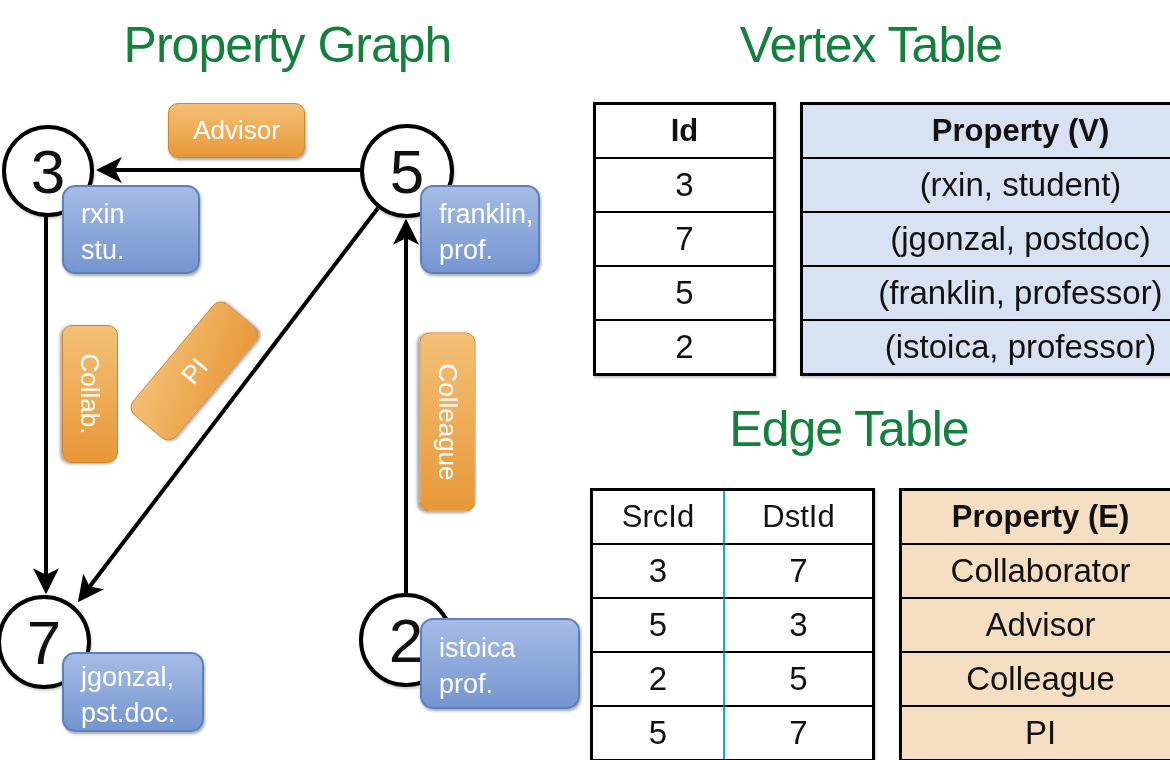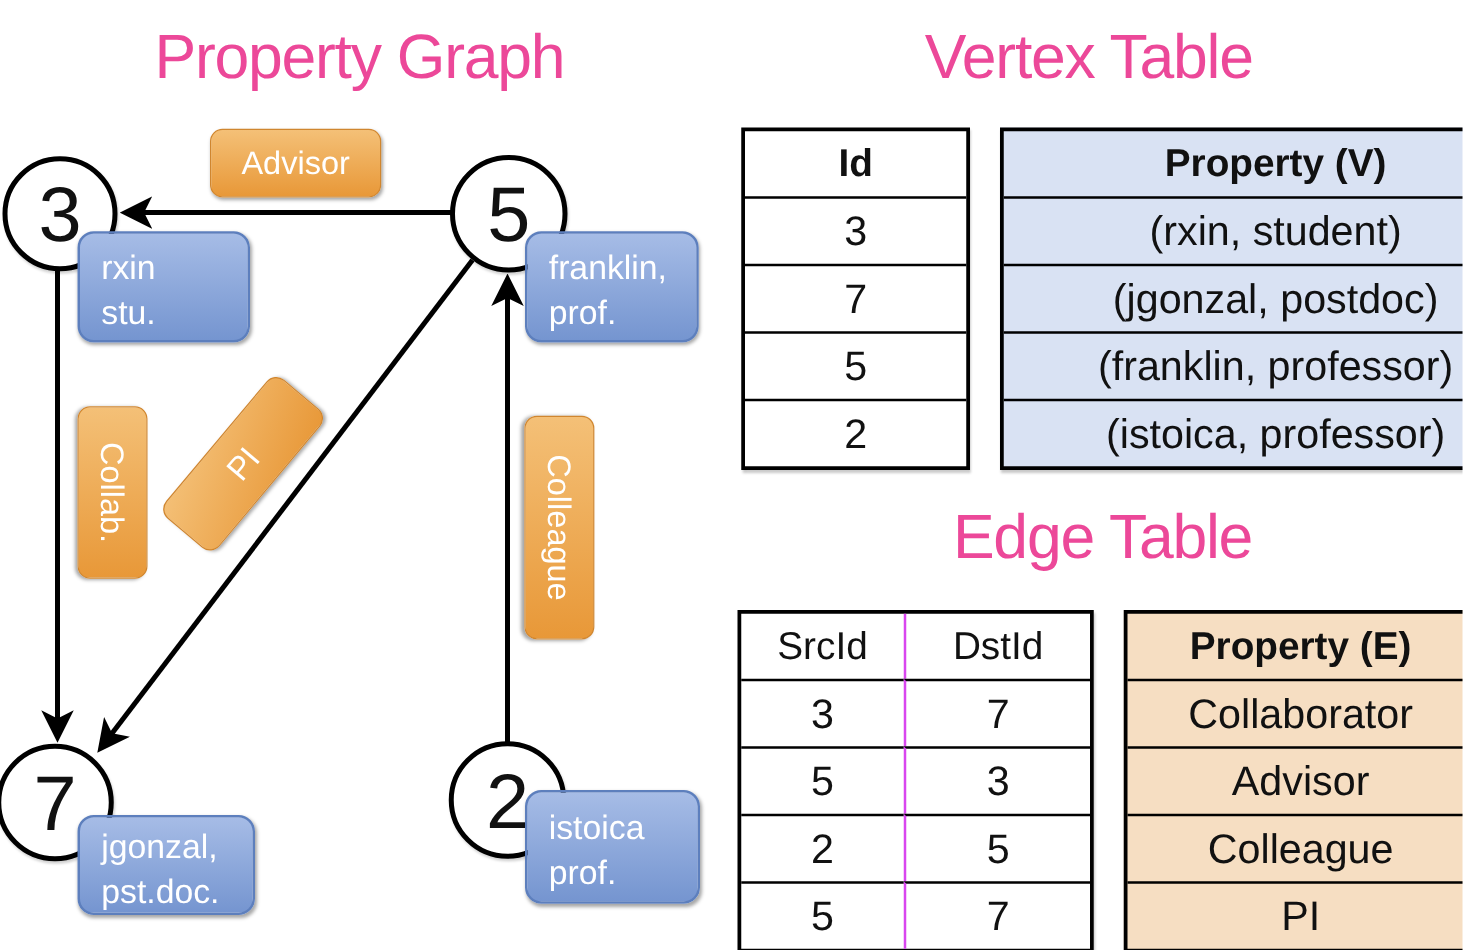--- a/index.html
+++ b/index.html
@@ -1,24 +1,24 @@
 <!DOCTYPE html>
 <html style="--edge-pill-top: #F4C077; --edge-pill-bottom: #E89838; --node-pill-top: #A6BCE6; --node-pill-bottom: #7595D0; --vertex-property-bg: #D9E2F3; --edge-property-bg: #F6DEC2;"><head>
 <meta charset="utf-8">
 <style>
   html,body{margin:0;padding:0}
   body{
     width:1170px;height:760px;position:relative;background:#ffffff;
     font-family:"Liberation Sans",sans-serif;overflow:hidden;color:#111;
   }
-  .title{position:absolute;font-size:50px;font-weight:400;color:#ec4899;
+  .title{position:absolute;font-size:50px;font-weight:400;color:#15803d;
          text-align:center;white-space:nowrap;letter-spacing:-1px}
   #graph-title{left:0;top:16px;width:575px}
   #vertex-title{left:575px;top:16px;width:592px}
-  #edge-title{left:597px;top:400px;width:570px}
+  #edge-title{left:564px;top:400px;width:570px}
 
   
   #graph-svg{position:absolute;left:0;top:0}
   .node-circle{fill:#ffffff;stroke:#000;stroke-width:4px;
                filter:drop-shadow(1px 2px 1px rgba(0,0,0,0.18))}
   .edge-line{stroke:#000;stroke-width:4px;fill:none}
   .node-id{font-size:62px;fill:#111;text-anchor:middle;font-weight:400}
 
   
   .pill{position:absolute;display:flex;align-items:center;justify-content:center;
@@ -30,42 +30,42 @@
           border:2px solid #5d7fbd;box-shadow:1px 2px 3px rgba(0,0,0,.35);
           font-size:27px;line-height:1.32;border-radius:13px;
           flex-direction:column;justify-content:center;align-items:flex-start;
           padding:7px 0 0 17px}
   #pill-advisor{left:168px;top:103px;width:137px;height:55px}
   #pill-collab{left:21px;top:366px;width:138px;height:56px;transform:rotate(90deg)}
   #pill-pi{left:122px;top:343px;width:145px;height:56px;transform:rotate(-50deg);
            background:linear-gradient(160deg,var(--edge-pill-top),var(--edge-pill-bottom))}
   #pill-colleague{left:358px;top:394px;width:179px;height:56px;transform:rotate(90deg)}
   #pill-rxin{left:62px;top:185px;width:138px;height:89px}
-  #pill-franklin{left:420px;top:185px;width:139px;height:89px}
+  #pill-franklin{left:420px;top:185px;width:120px;height:89px}
   #pill-jgonzal{left:62px;top:652px;width:142px;height:80px}
-  #pill-istoica{left:420px;top:632px;width:140px;height:91px}
+  #pill-istoica{left:420px;top:618px;width:160px;height:91px}
 
   
   .tbl{position:absolute;display:flex;gap:24px}
   #vertex-table{left:593px;top:102px}
   #edge-table{left:590px;top:488px}
   .tbox{border:3px solid #000;background:#fff;box-shadow:1px 2px 2px rgba(0,0,0,.22)}
   .tbox.vprop{background:var(--vertex-property-bg)}
   .tbox.eprop{background:var(--edge-property-bg)}
   .trow{display:flex;align-items:center;justify-content:center;height:52px;
         border-top:2px solid #000;font-size:33px}
   .trow:first-child{border-top:none;font-weight:bold;font-size:31px}
   .w-id{width:177px}
   .w-vprop{width:435px}
   .w-eprop{width:277px}
   .grid2{display:grid;grid-template-columns:130px 149px}
   .gcell{display:flex;align-items:center;justify-content:center;height:52px;
          border-top:2px solid #000;font-size:33px}
   .gcell:nth-child(-n+2){border-top:none;font-weight:normal;font-size:31px}
-  .gcell:nth-child(2n){border-left:2px solid #d946ef}
+  .gcell:nth-child(2n){border-left:2px solid #0ea5e9}
 </style>
 </head>
 <body>
 
 <div class="title" id="graph-title">Property Graph</div>
 <div class="title" id="vertex-title">Vertex Table</div>
 <div class="title" id="edge-title">Edge Table</div>
 
 <svg id="graph-svg" width="575" height="760" viewBox="0 0 575 760">
   <defs>

